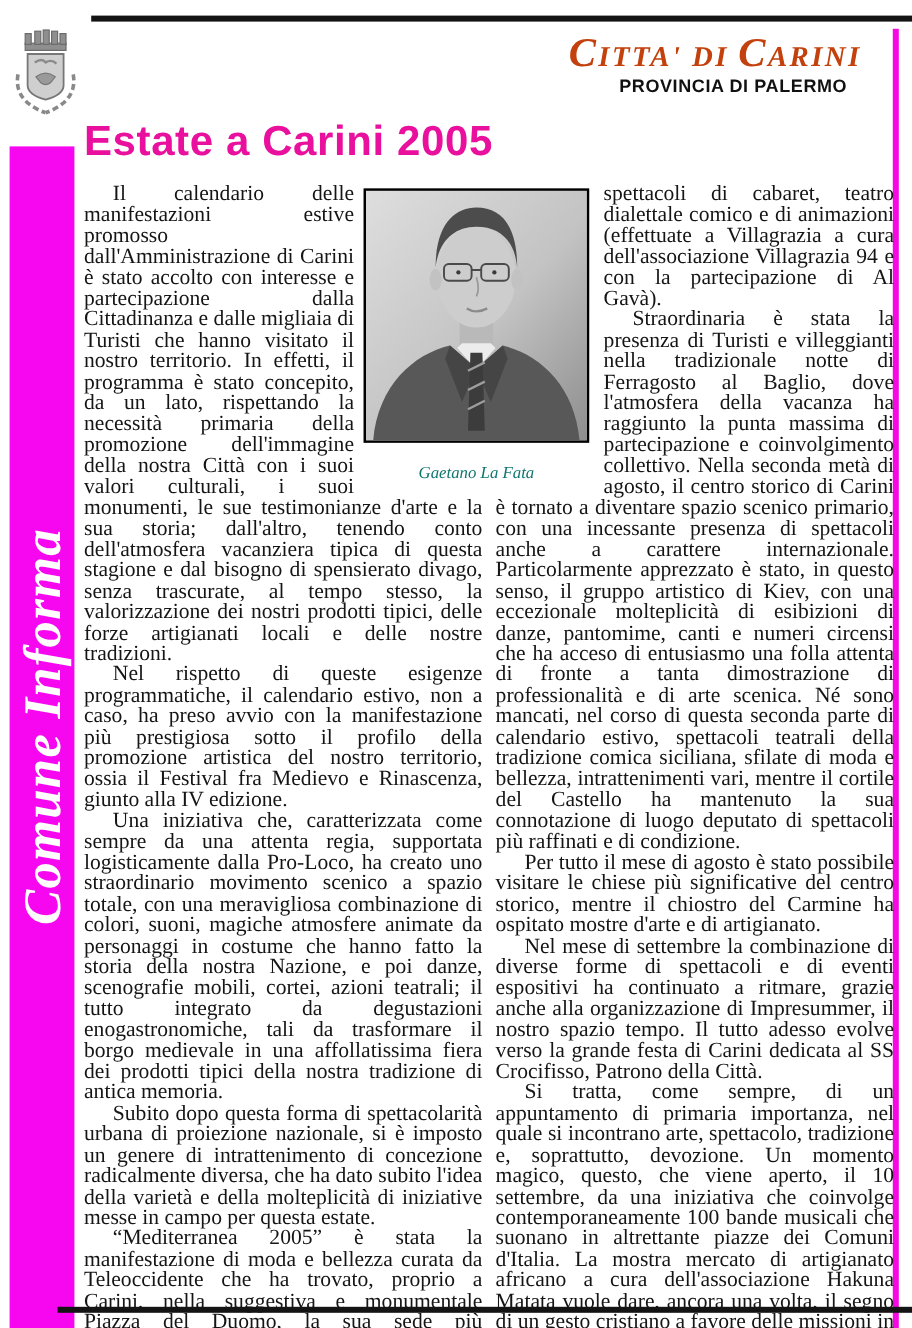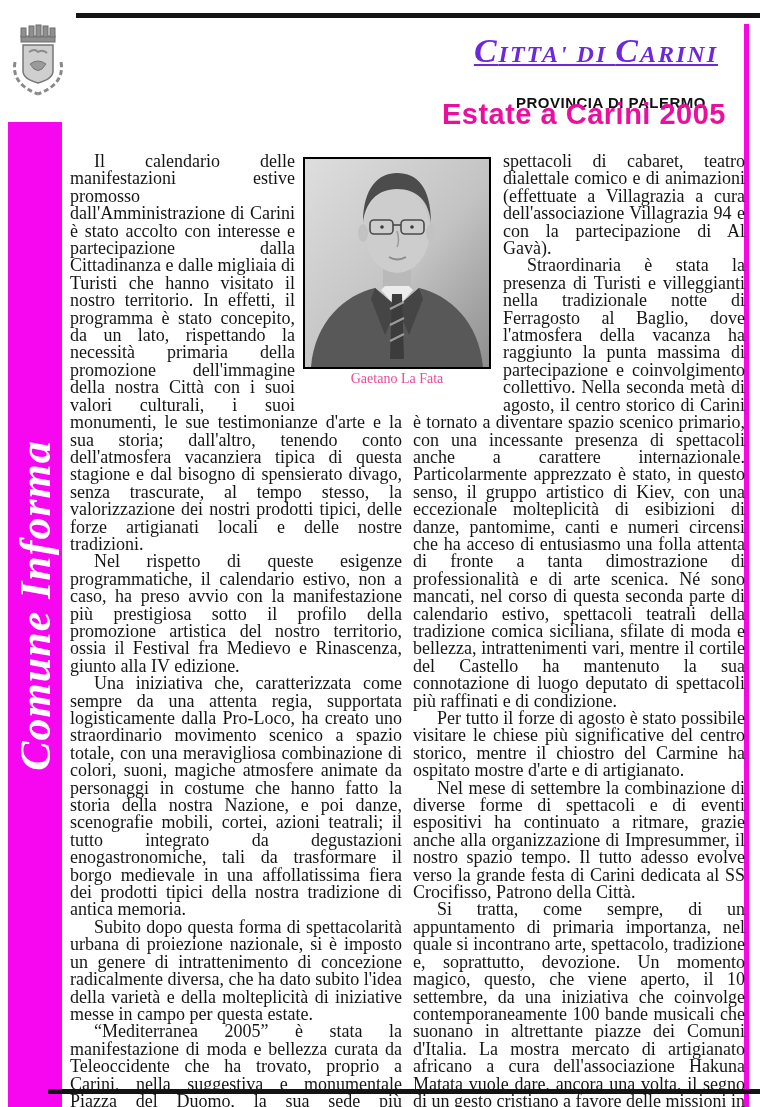--- a/index.html
+++ b/index.html
@@ -17,42 +17,42 @@
                   display:flex;align-items:center;justify-content:center;}
   .vertical-label span{transform:rotate(-90deg);white-space:nowrap;
                   font:italic bold 44px "Liberation Serif",serif;color:#ffffff;letter-spacing:1px;}
 
   
   .coa{position:absolute;left:9px;top:22px;}
 
   
   .hdr{position:absolute;right:42px;top:30px;text-align:right;}
   .city-title{font-family:"Liberation Serif",serif;font-style:italic;font-weight:bold;
-              color:#6d28d9;font-size:24px;letter-spacing:2px;line-height:42px;text-decoration:underline;}
+              color:#c2410c;font-size:24px;letter-spacing:2px;line-height:30px;}
   .city-title .bigcap{font-size:34px;}
   .provincia{font-family:"Liberation Sans",sans-serif;font-weight:bold;font-size:15px;
-             color:#111;letter-spacing:.5px;margin-top:19px;margin-right:12px;}
-  .article-title{position:absolute;left:86px;top:98px;width:640px;text-align:right;
-             font-family:"Liberation Sans",sans-serif;font-weight:bold;font-size:29px;
+             color:#111;letter-spacing:.5px;margin-top:1px;margin-right:12px;}
+  .article-title{position:absolute;left:70px;top:98px;width:640px;text-align:left;
+             font-family:"Liberation Sans",sans-serif;font-weight:bold;font-size:35px;
              color:#e9109e;letter-spacing:.5px;}
 
   
   .col{position:absolute;top:153px;width:332px;font-size:18px;line-height:17.4px;
        text-align:justify;}
   .col-left{left:70px;}
   .col-right{left:413px;font-family:Liberation Serif, serif;}
   .col p{margin:0;}
   .col p.indent{text-indent:24px;}
   .wrap-spacer-left{float:right;width:107px;height:245px;}
   .wrap-spacer-right{float:left;width:90px;height:245px;}
 
   
   .photo-fig{position:absolute;left:303px;top:157px;width:188px;margin:0;z-index:3;}
   .photo-frame{border:2px solid #000;width:184px;height:208px;background:#bdbdbd;}
-  .photo-caption{text-align:center;font-size:14px;color:#ec4899;margin-top:2px;
+  .photo-caption{text-align:center;font-style:italic;font-size:14px;color:#0f766e;margin-top:18px;
                  font-family:"Liberation Serif",serif;}
 </style>
 </head>
 <body>
 
 <div class="page">
 
   <div class="rule-top"></div>
   <div class="rule-right"></div>
   <div class="rule-bottom"></div>
@@ -140,18 +140,18 @@
     <p class="indent">Nel rispetto di queste esigenze programmatiche, il calendario estivo, non a caso, ha preso avvio con la manifestazione più prestigiosa sotto il profilo della promozione artistica del nostro territorio, ossia il Festival fra Medievo e Rinascenza, giunto alla IV edizione.</p>
     <p class="indent">Una iniziativa che, caratterizzata come sempre da  una attenta regia, supportata logisticamente dalla Pro-Loco, ha creato uno straordinario movimento scenico a spazio totale, con una meravigliosa combinazione di colori, suoni, magiche atmosfere animate da personaggi in costume che hanno fatto la storia della nostra Nazione, e poi danze, scenografie mobili, cortei, azioni teatrali; il tutto integrato da degustazioni enogastronomiche, tali da trasformare il borgo medievale in una affollatissima fiera dei prodotti tipici della nostra tradizione di antica memoria.</p>
     <p class="indent">Subito dopo questa forma di spettacolarità urbana di proiezione nazionale, si è imposto un genere di intrattenimento di concezione radicalmente diversa, che ha dato subito l'idea della varietà e della molteplicità di iniziative messe in campo per questa estate.</p>
     <p class="indent">“Mediterranea 2005” è stata la manifestazione di moda e bellezza curata da Teleoccidente che ha trovato, proprio a Carini, nella suggestiva e monumentale Piazza del Duomo, la sua sede più spettacolare. E' stata la volta, quindi, di una serie ininterrotta di serate piacevoli, adatte a soddisfare i gusti più diversi delle migliaia di spettatori. E' così che la frazione di Villagrazia, per due settimane, si è affiancata al centro storico di Carini, divenendo campo di concerti di ogni genere di musica, dal Classico al Jazz, dal Blues al Rock, ma anche di</p>
   </div>
 
   <div class="col col-right">
     <div class="wrap-spacer-right"></div>
     <p>spettacoli di cabaret, teatro dialettale comico e di animazioni (effettuate a Villagrazia a cura dell'associazione Villagrazia 94 e con la partecipazione di Al Gavà).</p>
     <p class="indent">Straordinaria è stata la presenza di Turisti e villeggianti nella tradizionale notte di Ferragosto al Baglio, dove l'atmosfera della vacanza ha raggiunto la punta massima di partecipazione e coinvolgimento collettivo. Nella seconda metà di agosto, il centro storico di Carini è tornato a diventare spazio scenico primario, con una incessante presenza di spettacoli anche a carattere internazionale. Particolarmente apprezzato è stato, in questo senso, il gruppo artistico di Kiev, con una eccezionale molteplicità di esibizioni di danze, pantomime, canti e numeri circensi che ha acceso di entusiasmo una folla attenta di fronte a tanta dimostrazione di professionalità e di arte scenica. Né sono mancati, nel corso di questa seconda parte di calendario estivo, spettacoli teatrali della tradizione comica siciliana, sfilate di moda e bellezza, intrattenimenti vari, mentre il cortile del Castello ha mantenuto la sua connotazione di luogo deputato di spettacoli più raffinati e di condizione.</p>
-    <p class="indent">Per tutto il forze di agosto è stato possibile visitare le chiese più significative del centro storico, mentre il chiostro del Carmine ha ospitato mostre d'arte e di artigianato.</p>
+    <p class="indent">Per tutto il mese di agosto è stato possibile visitare le chiese più significative del centro storico, mentre il chiostro del Carmine ha ospitato mostre d'arte e di artigianato.</p>
     <p class="indent">Nel mese di settembre la combinazione di diverse forme di spettacoli e di eventi espositivi ha continuato a ritmare, grazie anche alla organizzazione di Impresummer, il nostro spazio tempo. Il tutto adesso evolve verso la grande festa di Carini dedicata al SS Crocifisso, Patrono della Città.</p>
     <p class="indent">Si tratta, come sempre, di un appuntamento di primaria importanza, nel quale si incontrano arte, spettacolo, tradizione e, soprattutto, devozione. Un momento magico, questo, che viene aperto, il 10 settembre, da una iniziativa che coinvolge contemporaneamente 100 bande musicali che suonano in altrettante piazze dei Comuni d'Italia. La mostra mercato di artigianato africano a cura dell'associazione Hakuna Matata vuole dare, ancora una volta, il segno di un gesto cristiano a favore delle missioni in Africa, mentre il grande concerto di musica leggera in Piazza Duomo prelude al momento più significativo dell'intera manifestazione, ossia la solenne processione del SS Crocifisso, cui tutta la cittadinanza carinese è legata da profondo senso di adorazione.</p>
   </div>
 
 </div>
 
 </body></html>

